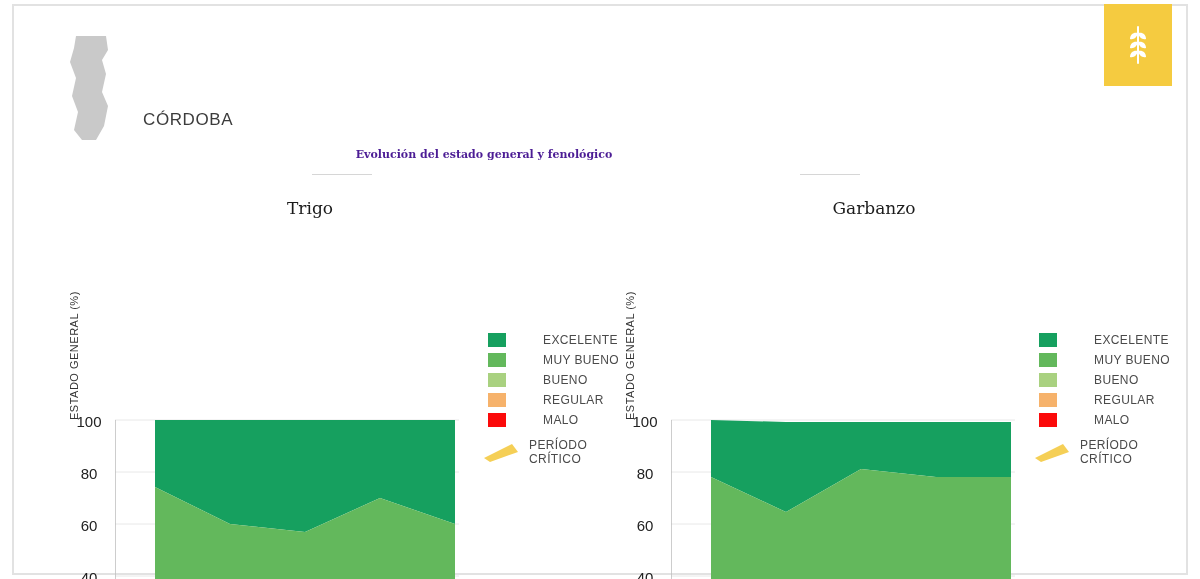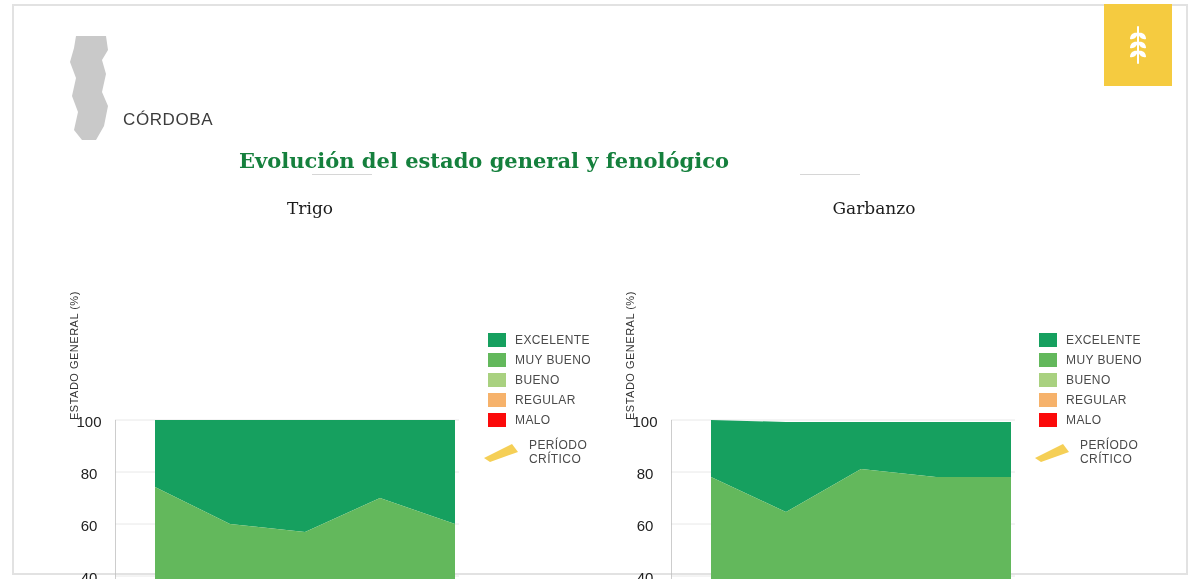--- a/index.html
+++ b/index.html
@@ -66,21 +66,21 @@
     left: 136px;
     top: 54px;
     font-size: 32px;
     font-weight: bold;
     color: #1b1b1b;
     letter-spacing: 0.4px;
     font-family: "DejaVu Sans", sans-serif;
   }
   .subtitle {
     position: absolute;
-    left: 123px;
+    left: 143px;
     top: 110px;
     font-size: 17px;
     color: #3c3c3c;
     letter-spacing: 0.6px;
   }
   .logo-badge {
     position: absolute;
     left: 1104px;
     top: 4px;
     width: 68px;
@@ -91,23 +91,23 @@
     justify-content: center;
   }
 
   
   .section-title {
     position: absolute;
     left: 0;
     top: 148px;
     width: 968px;
     text-align: center;
-    font-size: 21px;
+    font-size: 11px;
     font-weight: bold;
-    color: #15803d;
+    color: #4c1d95;
     font-family: "DejaVu Serif", serif;
   }
   .section-rule-left {
     position: absolute;
     left: 312px;
     top: 174px;
     width: 60px;
     height: 1px;
     background: #d6d6d6;
   }
@@ -172,20 +172,21 @@
   }
   .legend-swatch {
     width: 18px;
     height: 14px;
     margin-right: 9px;
     flex: none;
   }
   .legend-text {
     letter-spacing: 0.4px;
     white-space: nowrap;
+    margin-left: 28px;
   }
   .legend-crit {
     position: absolute;
     display: flex;
     align-items: center;
     font-size: 12px;
     color: #4a4a4a;
   }
   .legend-crit .crit-mark {
     width: 38px;

